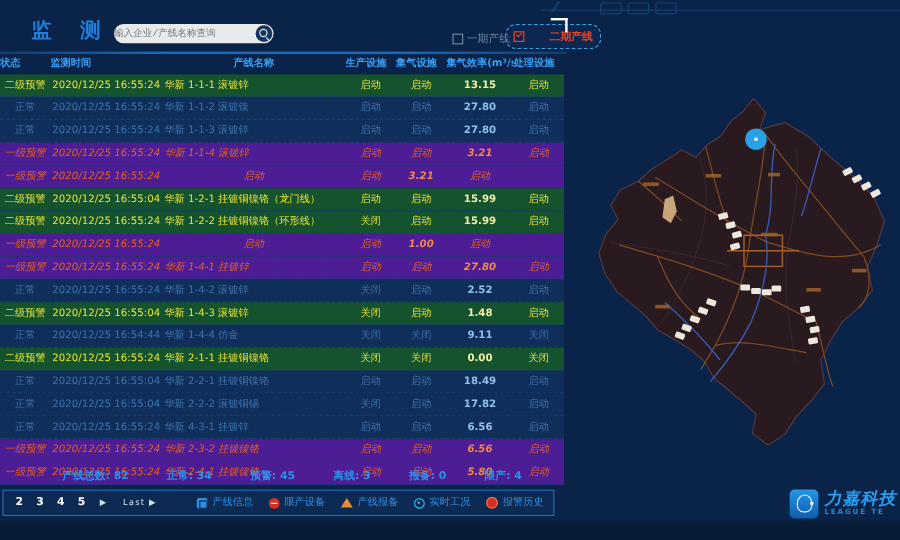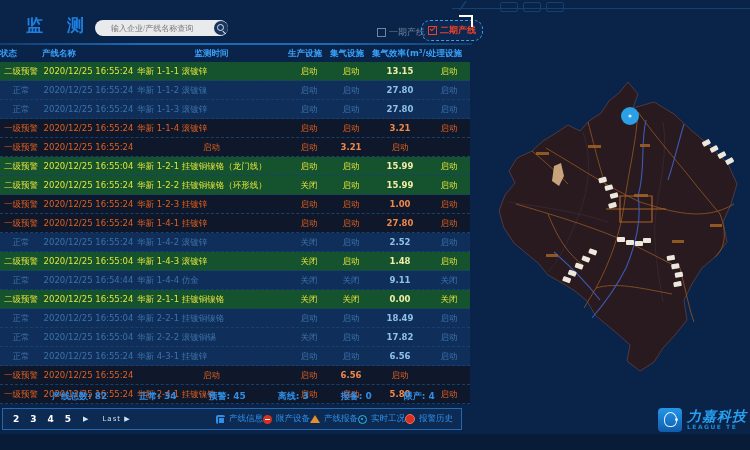--- a/index.html
+++ b/index.html
@@ -19,22 +19,22 @@
   .title{
     position:absolute;left:26px;top:14px;
     font-size:17px;font-weight:bold;color:#1e7fe0;letter-spacing:9px;
   }
   .search-pill{
     position:absolute;left:95px;top:20px;width:133px;height:16px;
     background:#e9eaec;border-radius:9px;display:flex;align-items:center;
   }
   .search-pill input{
     border:none;outline:none;background:transparent;flex:1;
-    font-size:8px;color:#667;padding:0 4px 0 16px;height:12px;
-    font-family:Liberation Serif, serif;
+    font-size:8px;color:#667;padding:0 4px 0 0;height:12px;
+    font-family:Liberation Mono, monospace;
   }
   .mag-btn{
     width:14px;height:14px;border-radius:50%;background:#16365f;
     margin-right:1px;position:relative;flex:0 0 auto;cursor:pointer;
   }
   .mag-btn::before{
     content:'';position:absolute;left:3px;top:3px;width:5px;height:5px;
     border:1.3px solid #dfe6ee;border-radius:50%;
   }
   .mag-btn::after{
@@ -43,21 +43,21 @@
   }
   .phase1{
     position:absolute;left:377px;top:26px;font-size:9px;color:#6f86a0;
     display:flex;align-items:center;gap:3px;cursor:pointer;
   }
   .cb{width:7px;height:7px;border:1px solid #6f86a0;background:transparent;}
   .phase2{
     position:absolute;left:421px;top:20px;
     border:1px dashed #3fa0e0;border-radius:9px;padding:3px 6px;
     font-size:9px;font-weight:bold;color:#e8432a;
-    display:flex;align-items:center;gap:3px;cursor:pointer;background:rgba(20,50,100,.3);
+    display:flex;align-items:center;gap:21px;cursor:pointer;background:rgba(20,50,100,.3);
   }
   .cb-red{width:7px;height:7px;border:1px solid #e8432a;position:relative;}
   .cb-red::after{content:'';position:absolute;left:1px;top:0px;width:4px;height:2px;
     border-left:1.3px solid #e8432a;border-bottom:1.3px solid #e8432a;transform:rotate(-45deg);}
   .corner-bracket{
     position:absolute;left:459px;top:15px;width:12px;height:10px;
     border-top:2px solid #fff;border-right:2px solid #fff;
   }
   .hdr-divider{position:absolute;top:43px;left:0;width:472px;height:2px;
     background:linear-gradient(90deg,#123c6e,#1d6ab8 30%,#1d6ab8 70%,#123c6e);}
@@ -71,21 +71,21 @@
   .col-heads>div{text-align:left;white-space:nowrap;overflow:hidden;}
   .col-heads>div:nth-child(3){text-align:center;}
   #rows{position:absolute;top:62px;left:0;width:470px;}
   .row{
     height:18px;line-height:18px;font-size:8.5px;cursor:pointer;
     border-bottom:1px dashed #16406e;
   }
   .row>div{text-align:center;white-space:nowrap;overflow:hidden;}
   .row .c-name{text-align:left;padding-left:2px;}
   .row.ok{color:#3c72aa;background:#0f2f5a;}
-  .row.l1{color:#e2601e;background:#0f172a;}
+  .row.l1{color:#e2601e;background:#4c1d95;font-style:italic;}
   .row.l2{color:#e6e23c;background:#14532d;}
   .row.ok .c-eff{color:#8fc0e8;}
   .row.l1 .c-eff{color:#f08848;}
   .row.l2 .c-eff{color:#f0eda8;}
   .row .c-eff{font-weight:bold;}
 
   
   #summary{
     position:absolute;top:390px;left:52px;display:flex;gap:32px;
     font-size:9px;color:#2f8fe8;font-weight:bold;
@@ -95,21 +95,21 @@
   
   .bottom-bar{
     position:absolute;top:408px;left:2px;width:460px;height:22px;
     border:1px solid #2468b0;background:#0c2a52;
     display:flex;align-items:center;box-sizing:border-box;
   }
   #pages{display:flex;gap:11px;margin-left:10px;}
   #pages span{color:#fff;font-weight:bold;font-size:9px;cursor:pointer;}
   .pg-next{color:#cfe3f5;font-size:7px;margin-left:12px;cursor:pointer;}
   .pg-last{color:#cfe3f5;font-size:7px;margin-left:14px;cursor:pointer;letter-spacing:1px;}
-  #legend{display:flex;margin-left:auto;margin-right:8px;align-items:center;}
+  #legend{display:flex;gap:13px;margin-left:auto;margin-right:8px;align-items:center;}
   .lg-item{display:flex;align-items:center;gap:4px;font-size:8.5px;color:#2f8fe8;cursor:pointer;white-space:nowrap;}
   .ic{flex:0 0 auto;display:inline-block;}
   .ic-info{width:9px;height:9px;background:#2f8fe8;border-radius:2px;position:relative;}
   .ic-info::after{content:'';position:absolute;left:2px;top:2px;width:5px;height:5px;border:1px solid #0c2a52;}
   .ic-limit{width:9px;height:9px;background:#d83020;border-radius:50%;position:relative;}
   .ic-limit::after{content:'';position:absolute;left:2px;top:4px;width:5px;height:1.5px;background:#fff;}
   .ic-tri{width:0;height:0;border-left:5px solid transparent;border-right:5px solid transparent;border-bottom:8px solid #e09030;}
   .ic-rt{width:7px;height:7px;border:1.6px solid #28b8e8;border-radius:50%;position:relative;}
   .ic-rt::after{content:'';position:absolute;left:2px;top:2px;width:2px;height:2px;background:#28b8e8;border-radius:50%;}
   .ic-alarm{width:8px;height:8px;background:#d83020;border-radius:50%;border:1px solid #f07060;}
@@ -152,22 +152,22 @@
 </div>
 <div class="phase2">
   <span class="cb-red"></span>
   <span>二期产线</span>
 </div>
 <div class="corner-bracket"></div>
 <div class="hdr-divider"></div>
 
 <div class="col-heads grid7" id="colheads">
     <div>状态</div>
+    <div>监测时间</div>
     <div>产线名称</div>
-    <div>监测时间</div>
     <div>生产设施</div>
     <div>集气设施</div>
     <div>集气效率(m³/s)</div>
     <div>处理设施</div>
   </div>
 
 <div id="rows">
     <div class="row grid7 l2">
       <div class="c-status">二级预警</div>
       <div class="c-time">2020/12/25 16:55:24</div>
@@ -226,21 +226,20 @@
       <div class="c-time">2020/12/25 16:55:24</div>
       <div class="c-name">华新 1-2-2 挂镀铜镍铬（环形线）</div>
       <div class="c-production">关闭</div>
       <div class="c-gas">启动</div>
       <div class="c-efficiency c-eff">15.99</div>
       <div class="c-treatment">启动</div>
     </div>
     <div class="row grid7 l1">
       <div class="c-status">一级预警</div>
       <div class="c-time">2020/12/25 16:55:24</div>
-      <div class="c-name">华新 1-2-3 挂镀锌</div>
       <div class="c-production">启动</div>
       <div class="c-gas">启动</div>
       <div class="c-efficiency c-eff">1.00</div>
       <div class="c-treatment">启动</div>
     </div>
     <div class="row grid7 l1">
       <div class="c-status">一级预警</div>
       <div class="c-time">2020/12/25 16:55:24</div>
       <div class="c-name">华新 1-4-1 挂镀锌</div>
       <div class="c-production">启动</div>
@@ -307,20 +306,21 @@
       <div class="c-time">2020/12/25 16:55:24</div>
       <div class="c-name">华新 4-3-1 挂镀锌</div>
       <div class="c-production">启动</div>
       <div class="c-gas">启动</div>
       <div class="c-efficiency c-eff">6.56</div>
       <div class="c-treatment">启动</div>
     </div>
     <div class="row grid7 l1">
       <div class="c-status">一级预警</div>
       <div class="c-time">2020/12/25 16:55:24</div>
+      <div class="c-name">华新 2-3-2 挂镀镍铬</div>
       <div class="c-production">启动</div>
       <div class="c-gas">启动</div>
       <div class="c-efficiency c-eff">6.56</div>
       <div class="c-treatment">启动</div>
     </div>
     <div class="row grid7 l1">
       <div class="c-status">一级预警</div>
       <div class="c-time">2020/12/25 16:55:24</div>
       <div class="c-name">华新 2-4-1 挂镀镍铬</div>
       <div class="c-production">启动</div>

